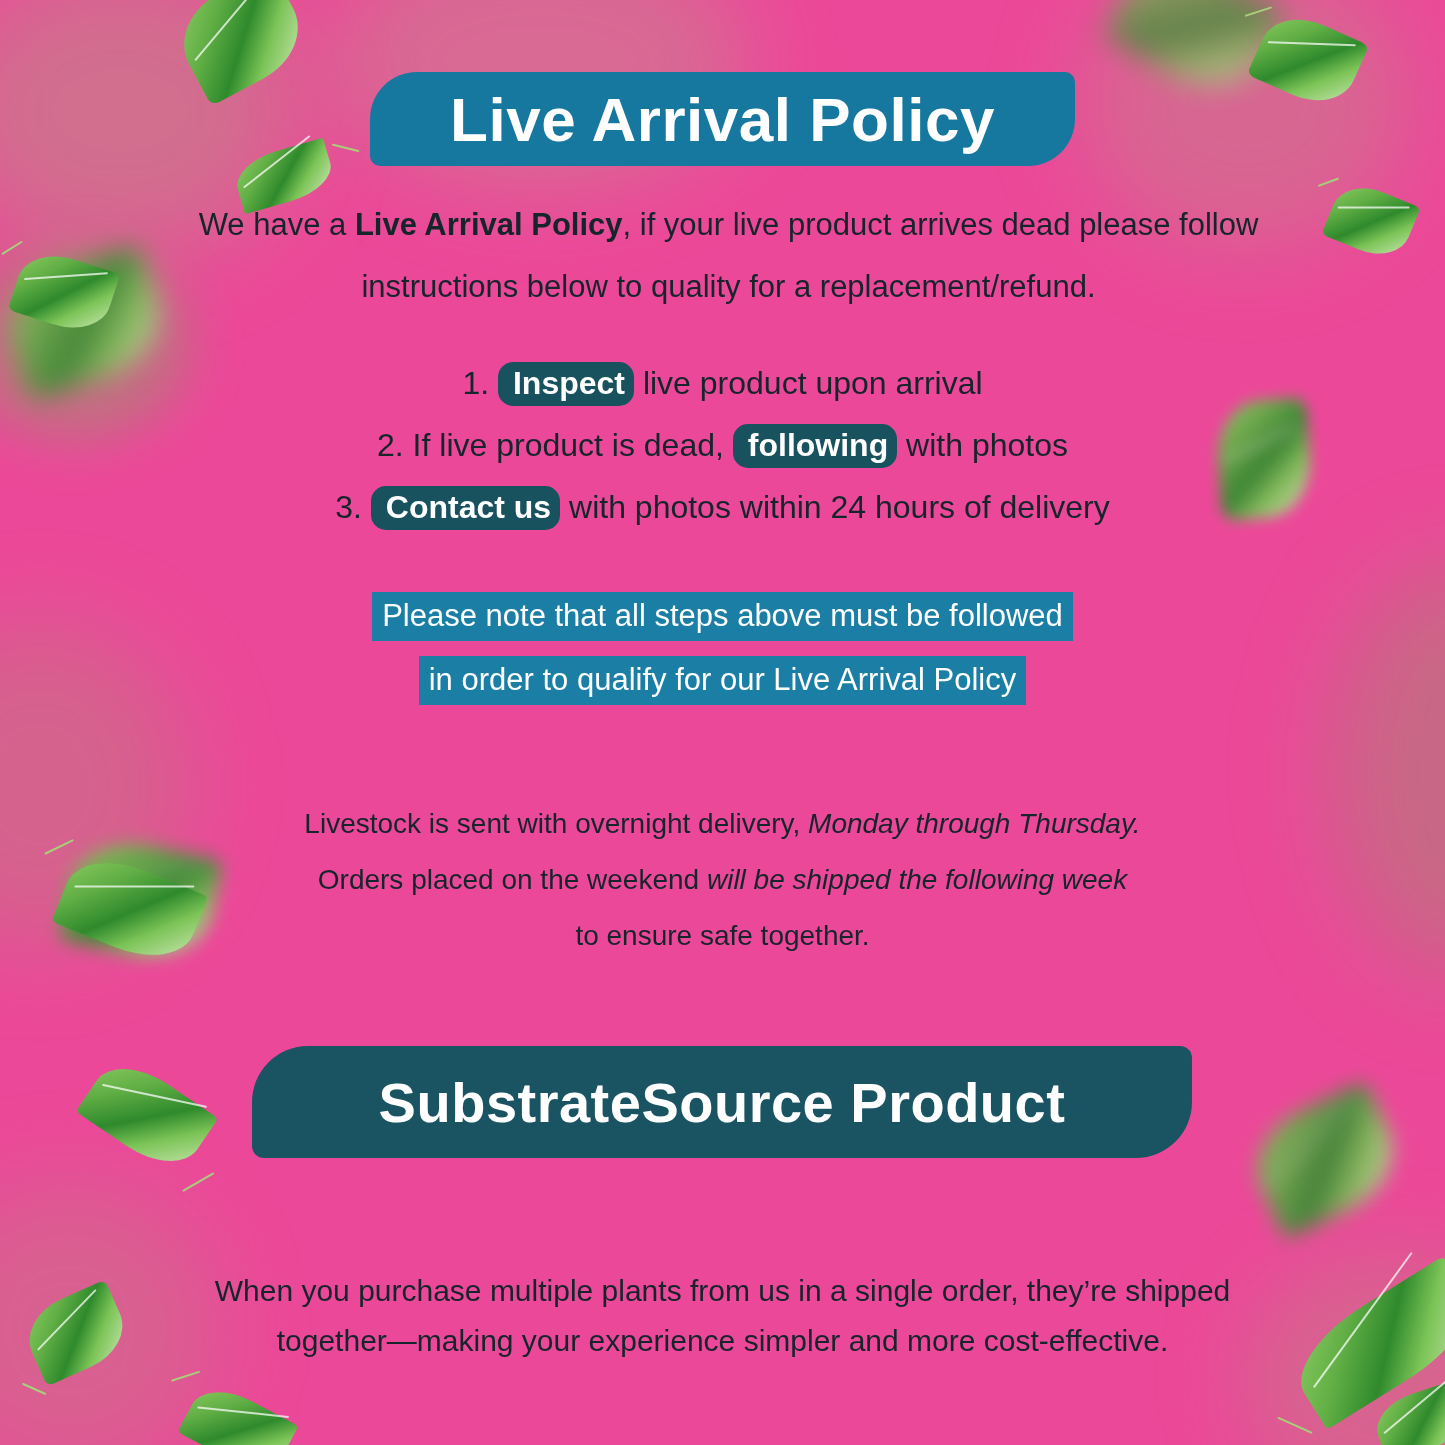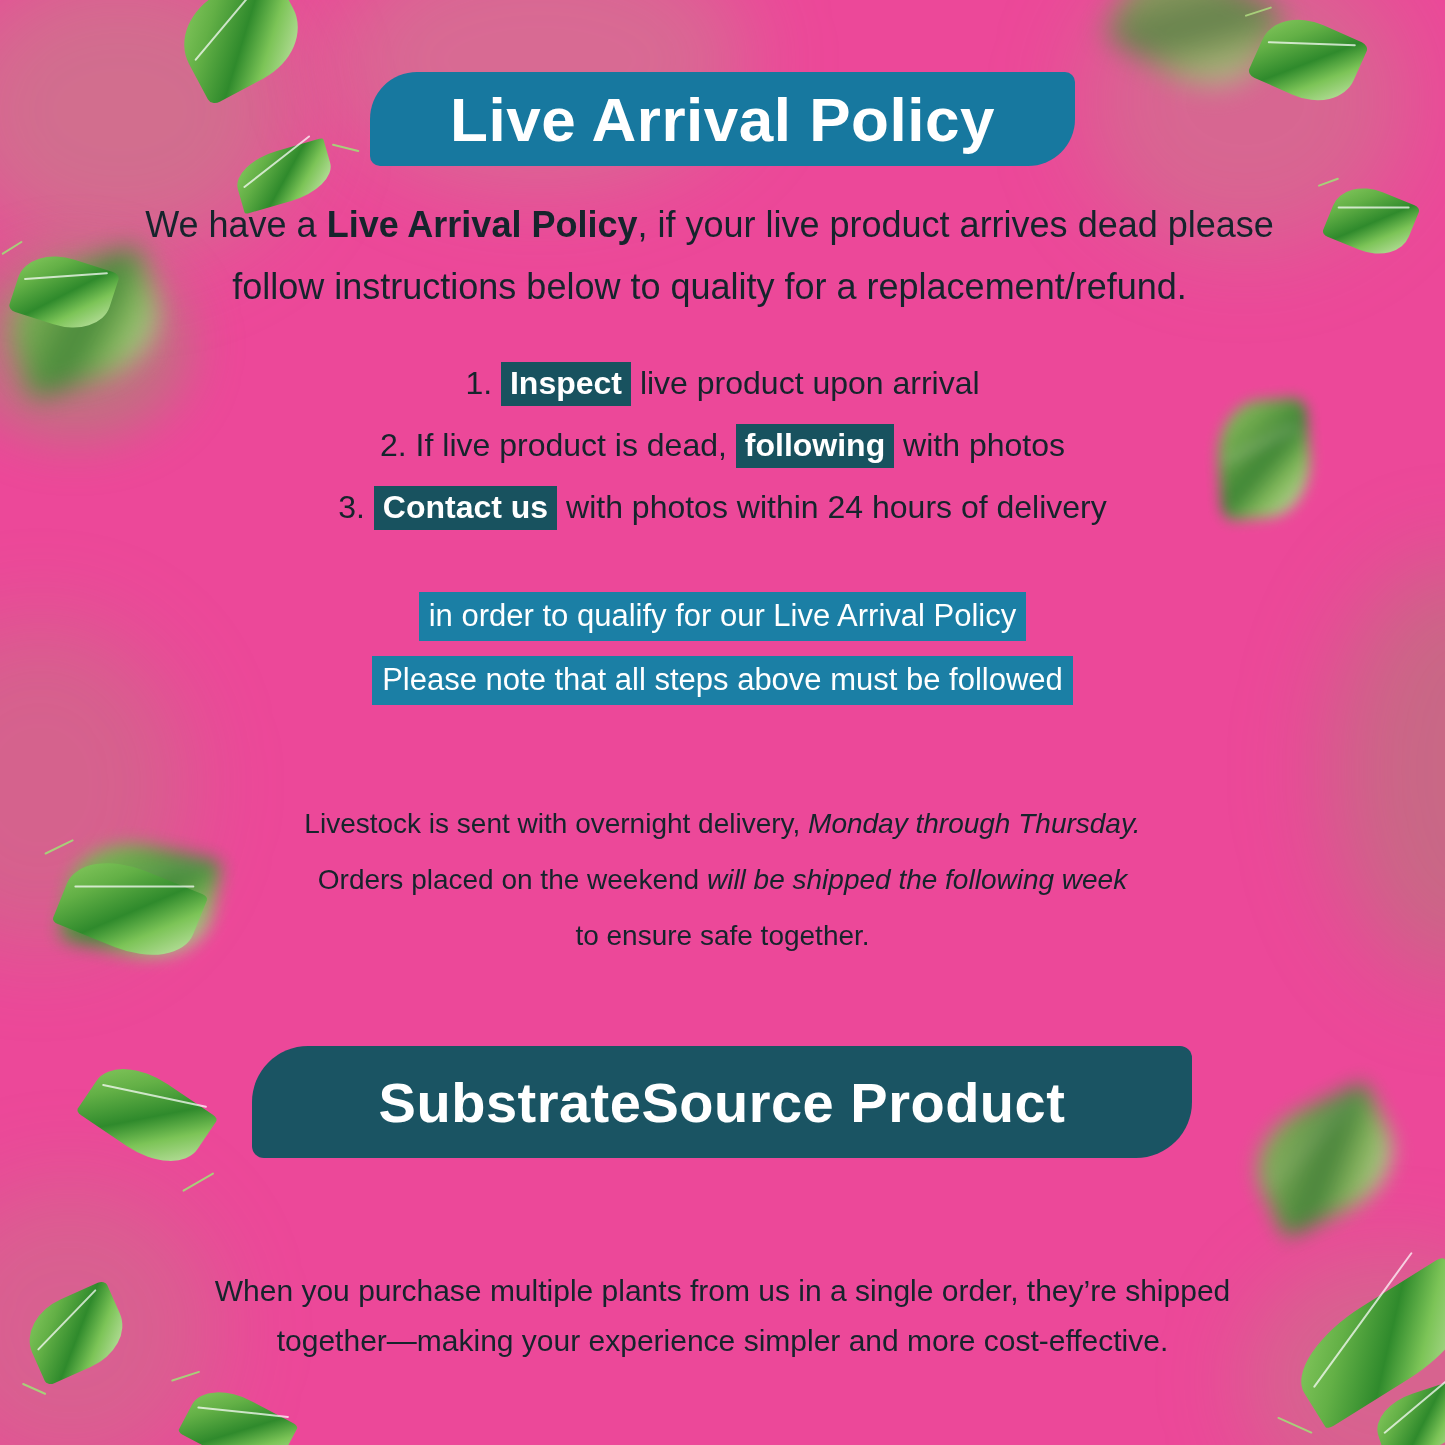--- a/index.html
+++ b/index.html
@@ -87,43 +87,44 @@
   }
 
   
   .para {
     position: absolute;
     text-align: center;
     color: #1a2a33;
     font-family: "Liberation Sans", sans-serif;
   }
   #intro {
-    left: 137px;
+    left: 156px;
     top: 194px;
     width: 1145px;
-    font-size: 36px;
+    font-size: 31px;
     line-height: 62px;
     color: #16242c;
   }
   #intro b { font-weight: 700; }
 
   #steps {
     left: 170px;
     top: 352px;
     width: 1105px;
     font-size: 32px;
     line-height: 62px;
     color: #16242c;
   }
   .step { white-space: nowrap; }
   .hl-dark {
     background: #18525f;
     color: #ffffff;
     font-weight: 700;
-    padding: 3px 9px 5px 9px;
+    padding: 3px 9px 5px 15px;
+    border-radius: 15px;
   }
 
   #note {
     left: 170px;
     top: 584px;
     width: 1105px;
     font-size: 31px;
     line-height: 64px;
   }
   .hl-blue {
@@ -266,24 +267,24 @@
     <div class="step">
       <span>2.</span><span> If live product is dead, </span><span class="hl-dark">following</span><span> with photos</span>
     </div>
     <div class="step">
       <span>3.</span><span> </span><span class="hl-dark">Contact us</span><span> with photos within 24 hours of delivery</span>
     </div>
   </div>
 
   <div class="para" id="note">
     <div>
+      <span class="hl-blue">Please note that all steps above must be followed</span>
+    </div>
+    <div>
       <span class="hl-blue">in order to qualify for our Live Arrival Policy</span>
-    </div>
-    <div>
-      <span class="hl-blue">Please note that all steps above must be followed</span>
     </div>
   </div>
 
   <div class="para" id="ship">
     <span>Livestock is sent with overnight delivery, </span><i>Monday through Thursday.</i><br>
     <span>Orders placed on the weekend </span><i>will be shipped the following week</i><br>
     <span>to ensure safe together.</span>
   </div>
 
   <div class="banner" id="banner-substrate">

